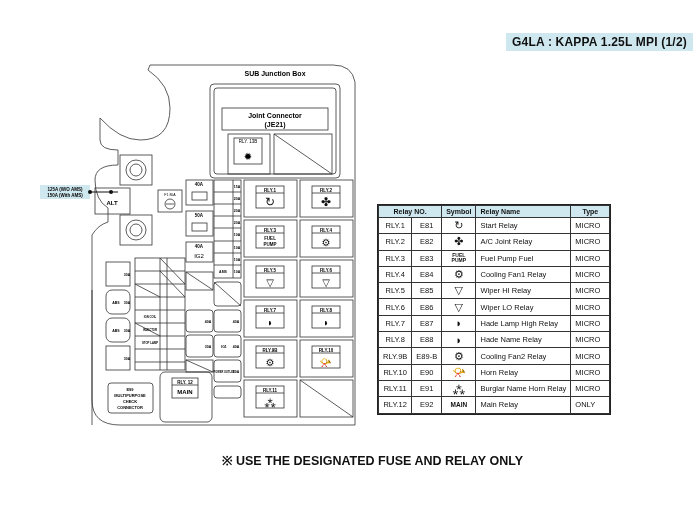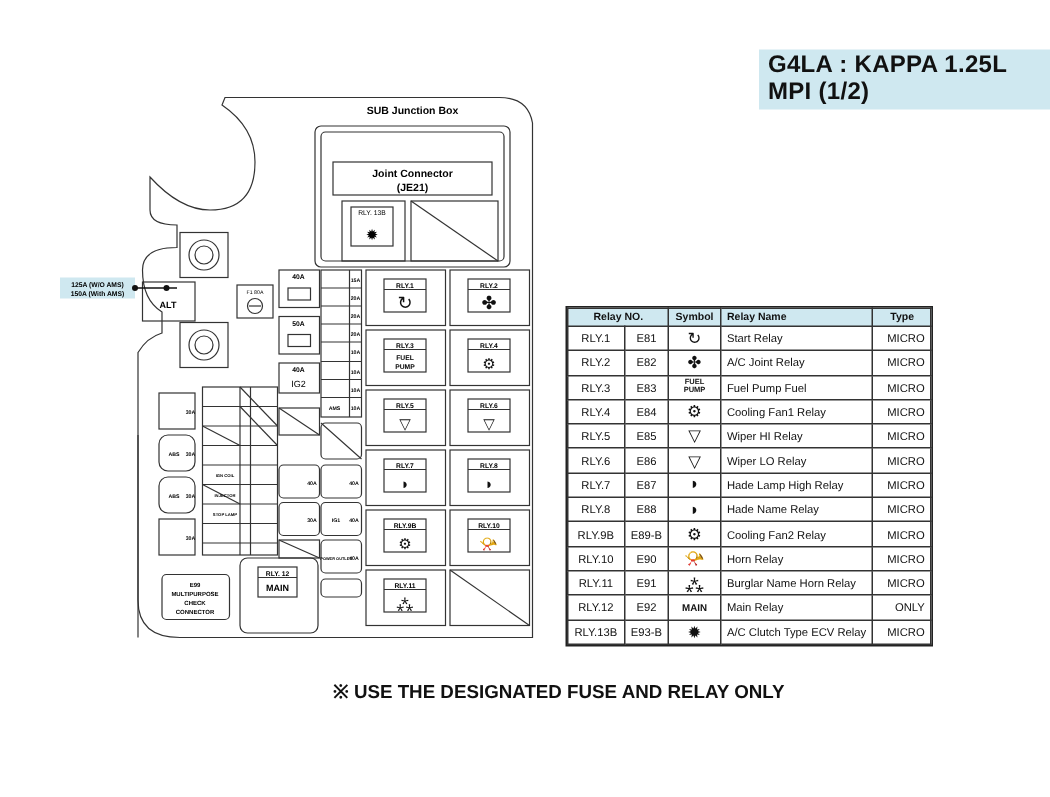--- a/index.html
+++ b/index.html
@@ -1,25 +1,25 @@
 <!DOCTYPE html>
 <html><head>
 <meta charset="utf-8">
 <style>
   html, body { margin:0; padding:0; background:#ffffff; }
   body { width:700px; height:531px; position:relative; overflow:hidden; font-family:"Liberation Sans", sans-serif; color:#111; }
-  .title-badge { position:absolute; left:506px; top:33px; background:#cfe8f0; padding:2px 6px; font-weight:bold; font-size:16px; letter-spacing:0.2px; }
+  .title-badge { position:absolute; left:506px; top:33px; background:#cfe8f0; padding:2px 6px; font-weight:bold; font-size:12px; letter-spacing:0.2px; }
   .diagram { position:absolute; left:0; top:0; width:370px; height:440px; }
   .relay-table { position:absolute; left:378px; top:205px; border-collapse:collapse; font-size:7.5px; }
   .relay-table th, .relay-table td { border:1px solid #333; height:15.3px; padding:0 4px; white-space:nowrap; }
   .relay-table th { background:#cfe8f0; font-weight:bold; height:11px; font-size:7px; }
   .relay-table td.c { text-align:center; }
   .relay-table td.sym { width:26px; text-align:center; padding:0; }
   .relay-table td.name { width:78px;margin-left:34px; }
-  .relay-table td.type { width:30px; text-align:right; }
+  .relay-table td.type { width:30px; text-align:left; }
   .relay-table { outline:1.5px solid #222; }
   .footer { position:absolute; left:222px; top:452px; font-weight:bold; font-size:12.5px; }
   .sym-txt { font-size:5px; font-weight:bold; line-height:5px; display:inline-block; }
   .sym-main { font-size:6.5px; font-weight:bold; }
   svg text { font-family:"Liberation Sans", sans-serif; }
 </style>
 </head>
 <body>
 
 <div class="title-badge">G4LA : KAPPA 1.25L MPI (1/2)</div>
@@ -321,23 +321,16 @@
         <td class="name">Burglar Name Horn Relay</td>
         <td class="type">MICRO</td>
       </tr>
       <tr>
         <td class="c">RLY.12</td>
         <td class="c">E92</td>
         <td class="sym"><span class="sym-main">MAIN</span></td>
         <td class="name">Main Relay</td>
         <td class="type">ONLY</td>
       </tr>
-      <tr>
-        <td class="c">RLY.13B</td>
-        <td class="c">E93-B</td>
-        <td class="sym"><span style="font-size:11px">✹</span></td>
-        <td class="name">A/C Clutch Type ECV Relay</td>
-        <td class="type">MICRO</td>
-      </tr>
     </tbody>
 </table>
 
 <div class="footer">※ USE THE DESIGNATED FUSE AND RELAY ONLY</div>
 
 </body></html>

